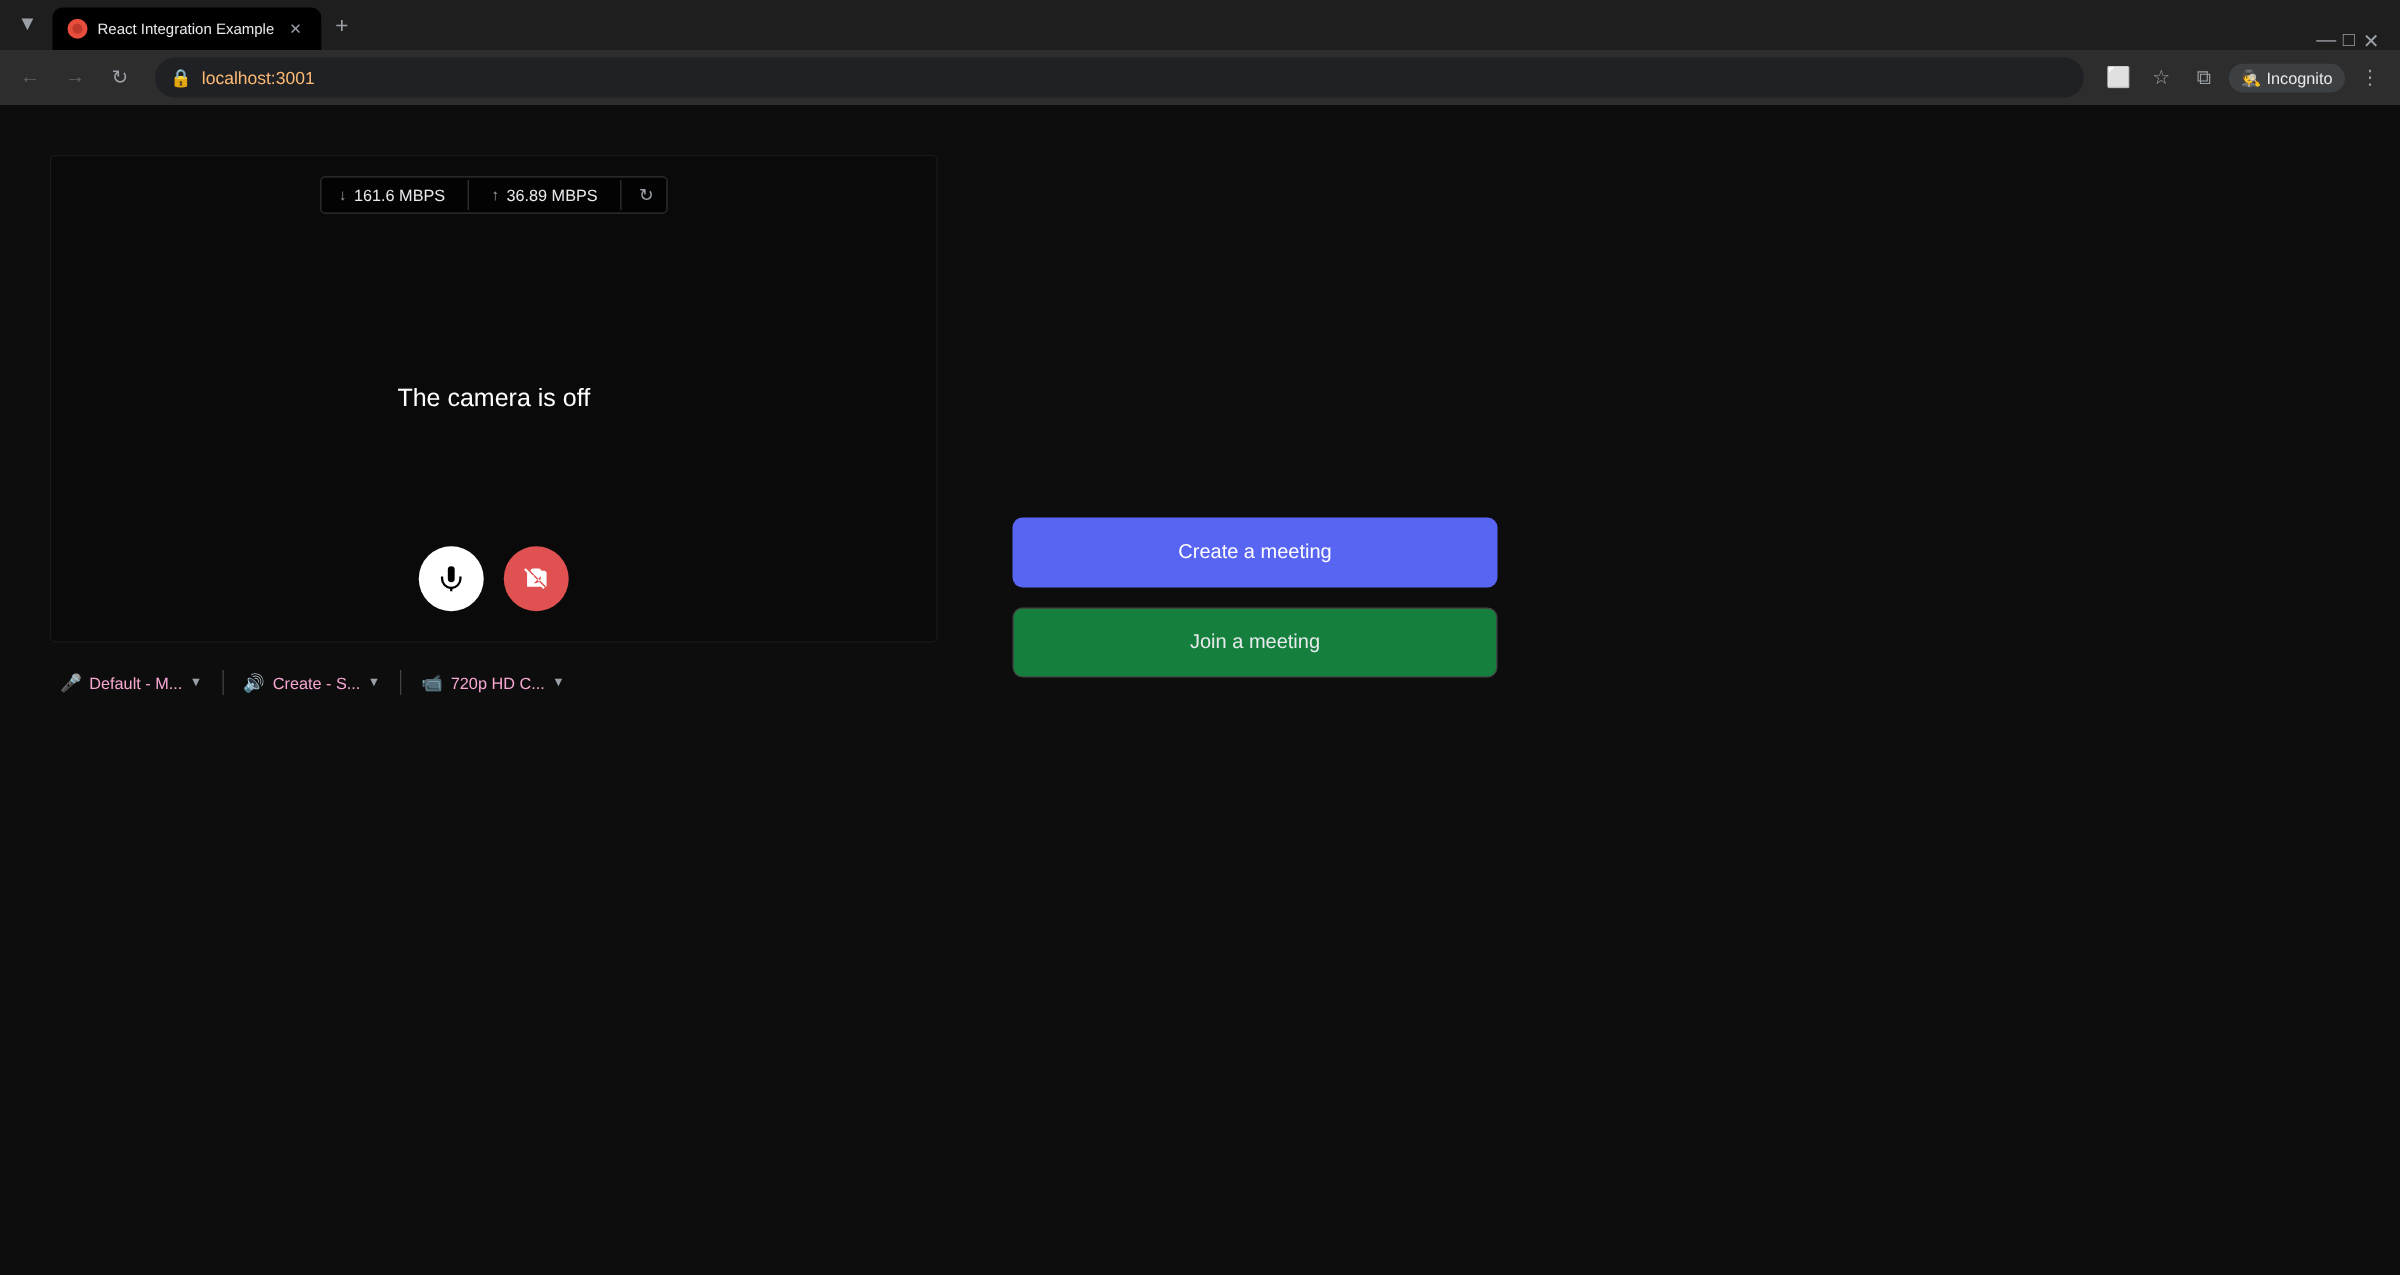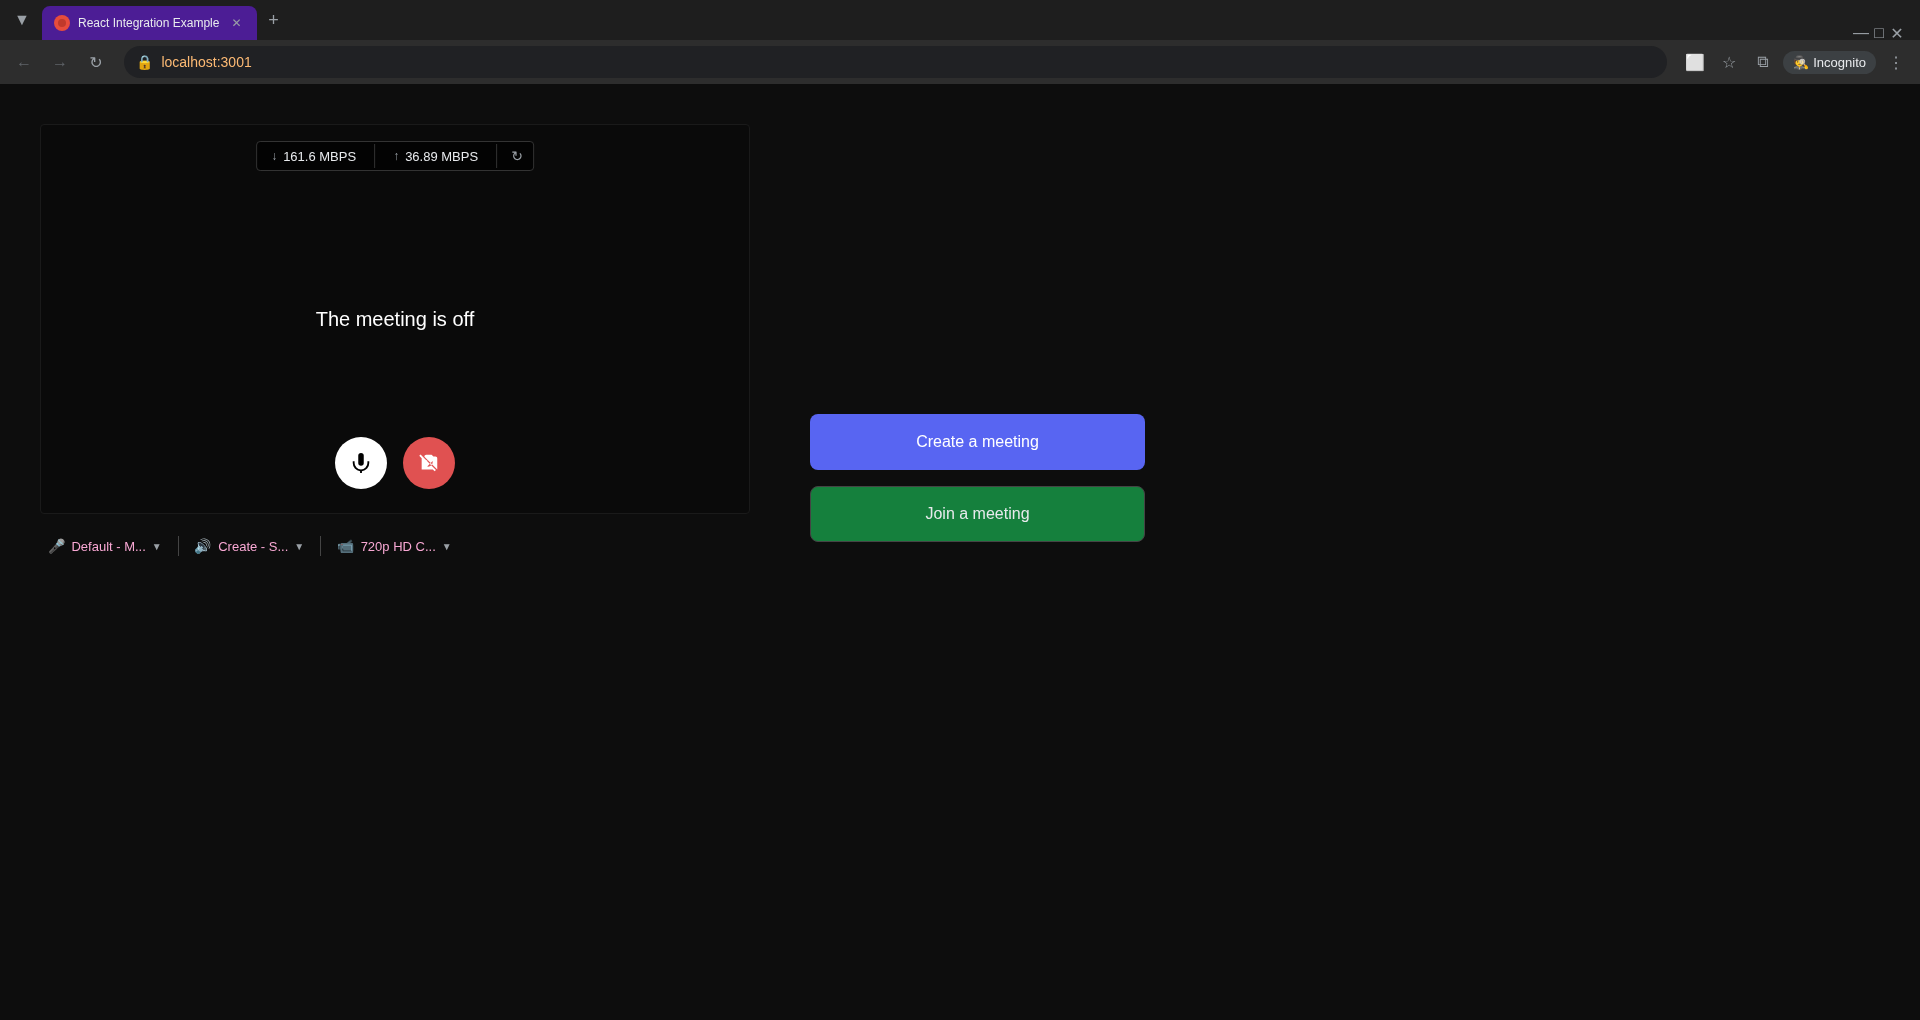--- a/index.html
+++ b/index.html
@@ -52,21 +52,21 @@
       display: flex;
       align-items: center;
       padding: 0 12px;
       gap: 8px;
       min-width: 200px;
       max-width: 240px;
       position: relative;
     }
 
     .tab.active {
-      background: #4c1d95;
+      background: #000000;
     }
 
     .tab-favicon {
       width: 16px;
       height: 16px;
       border-radius: 50%;
       background: #e74c3c;
       display: flex;
       align-items: center;
       justify-content: center;
@@ -388,21 +388,21 @@
 
     
     .meeting-panel {
       display: flex;
       flex-direction: column;
       gap: 16px;
       padding-top: 290px;
     }
 
     .meeting-btn {
-      width: 335px;
+      width: 388px;
       height: 56px;
       border-radius: 8px;
       border: none;
       cursor: pointer;
       font-size: 16px;
       font-weight: 500;
       display: flex;
       align-items: center;
       justify-content: center;
     }
@@ -478,21 +478,21 @@
         </div>
         <div class="stat-divider"></div>
         <div class="stat-item">
           <span class="stat-icon">↑</span>
           <span>36.89 MBPS</span>
         </div>
         <div class="stat-divider"></div>
         <button class="refresh-btn-stats">↻</button>
       </div>
 
-      <span class="camera-off-text">The meeting is off</span>
+      <span class="camera-off-text">The camera is off</span>
 
       <div class="controls-row">
         <button class="control-btn mic">
           <svg width="22" height="22" viewBox="0 0 24 24" fill="currentColor">
             <path d="M12 1a3 3 0 0 0-3 3v8a3 3 0 0 0 6 0V4a3 3 0 0 0-3-3z"></path>
             <path d="M19 10v2a7 7 0 0 1-14 0v-2H3v2a9 9 0 0 0 8 8.94V23h2v-2.06A9 9 0 0 0 21 12v-2h-2z"></path>
           </svg>
         </button>
         <button class="control-btn camera">
           <svg width="22" height="22" viewBox="0 0 24 24" fill="currentColor">

